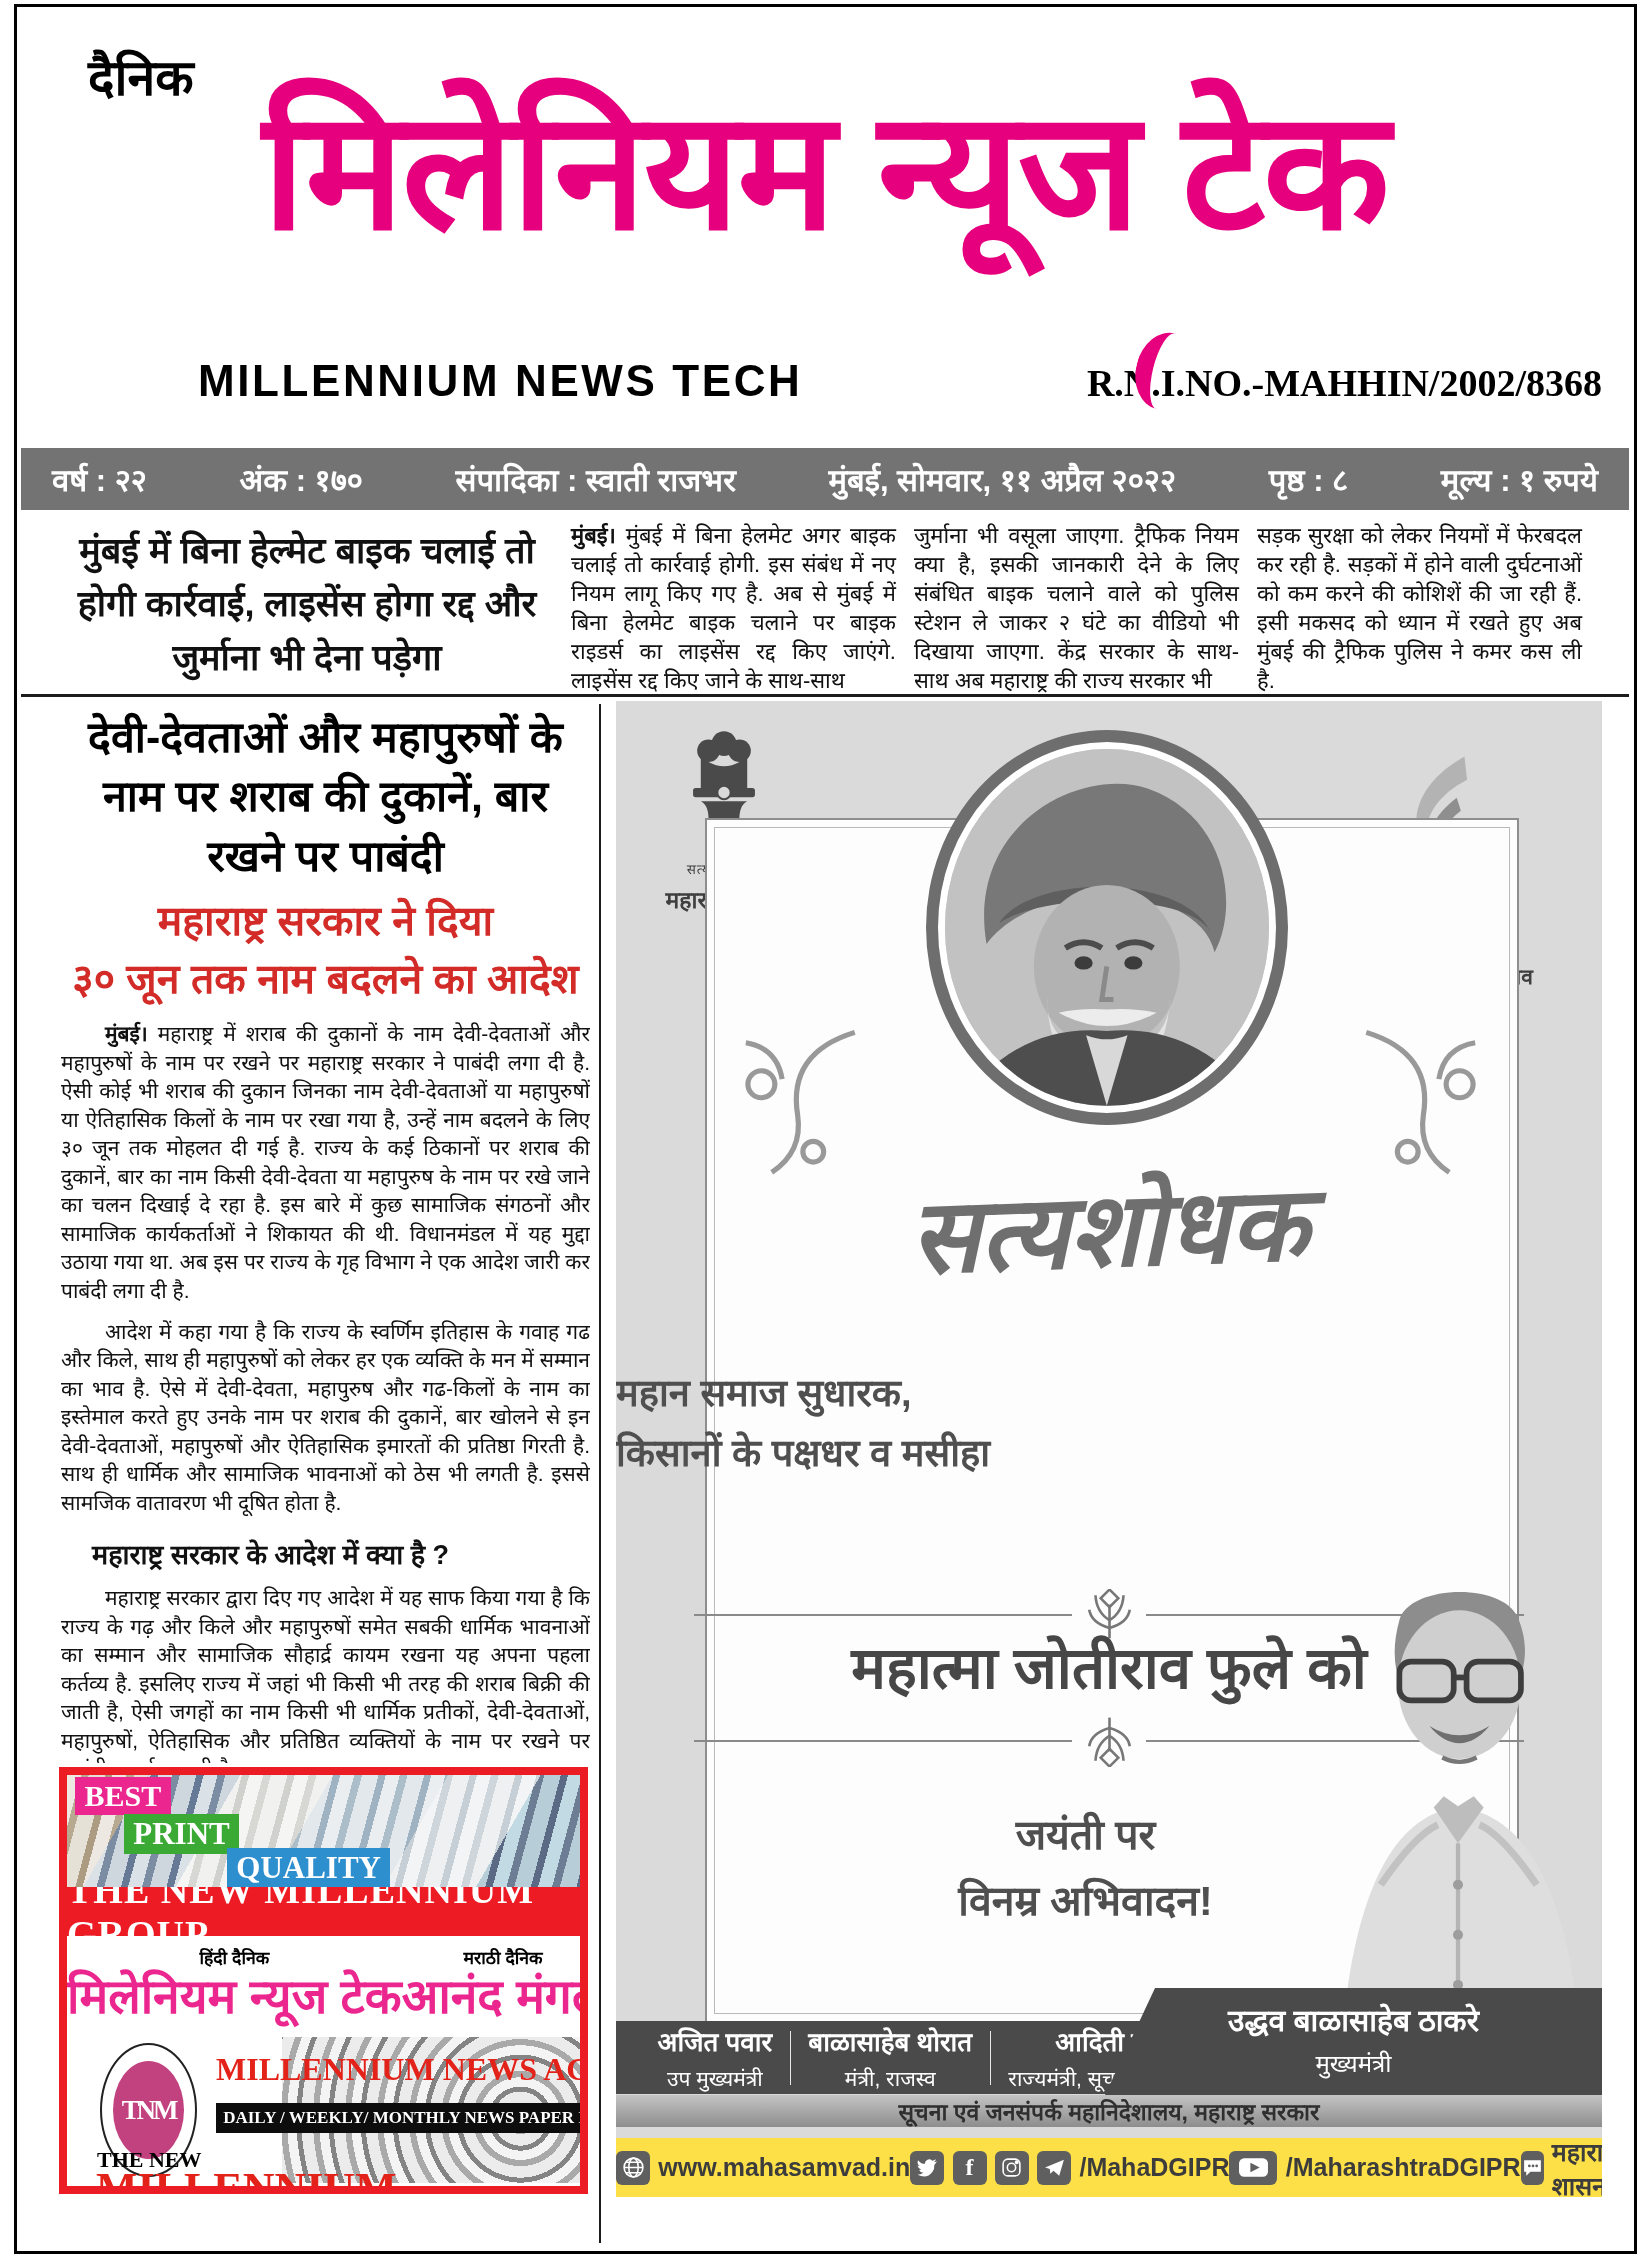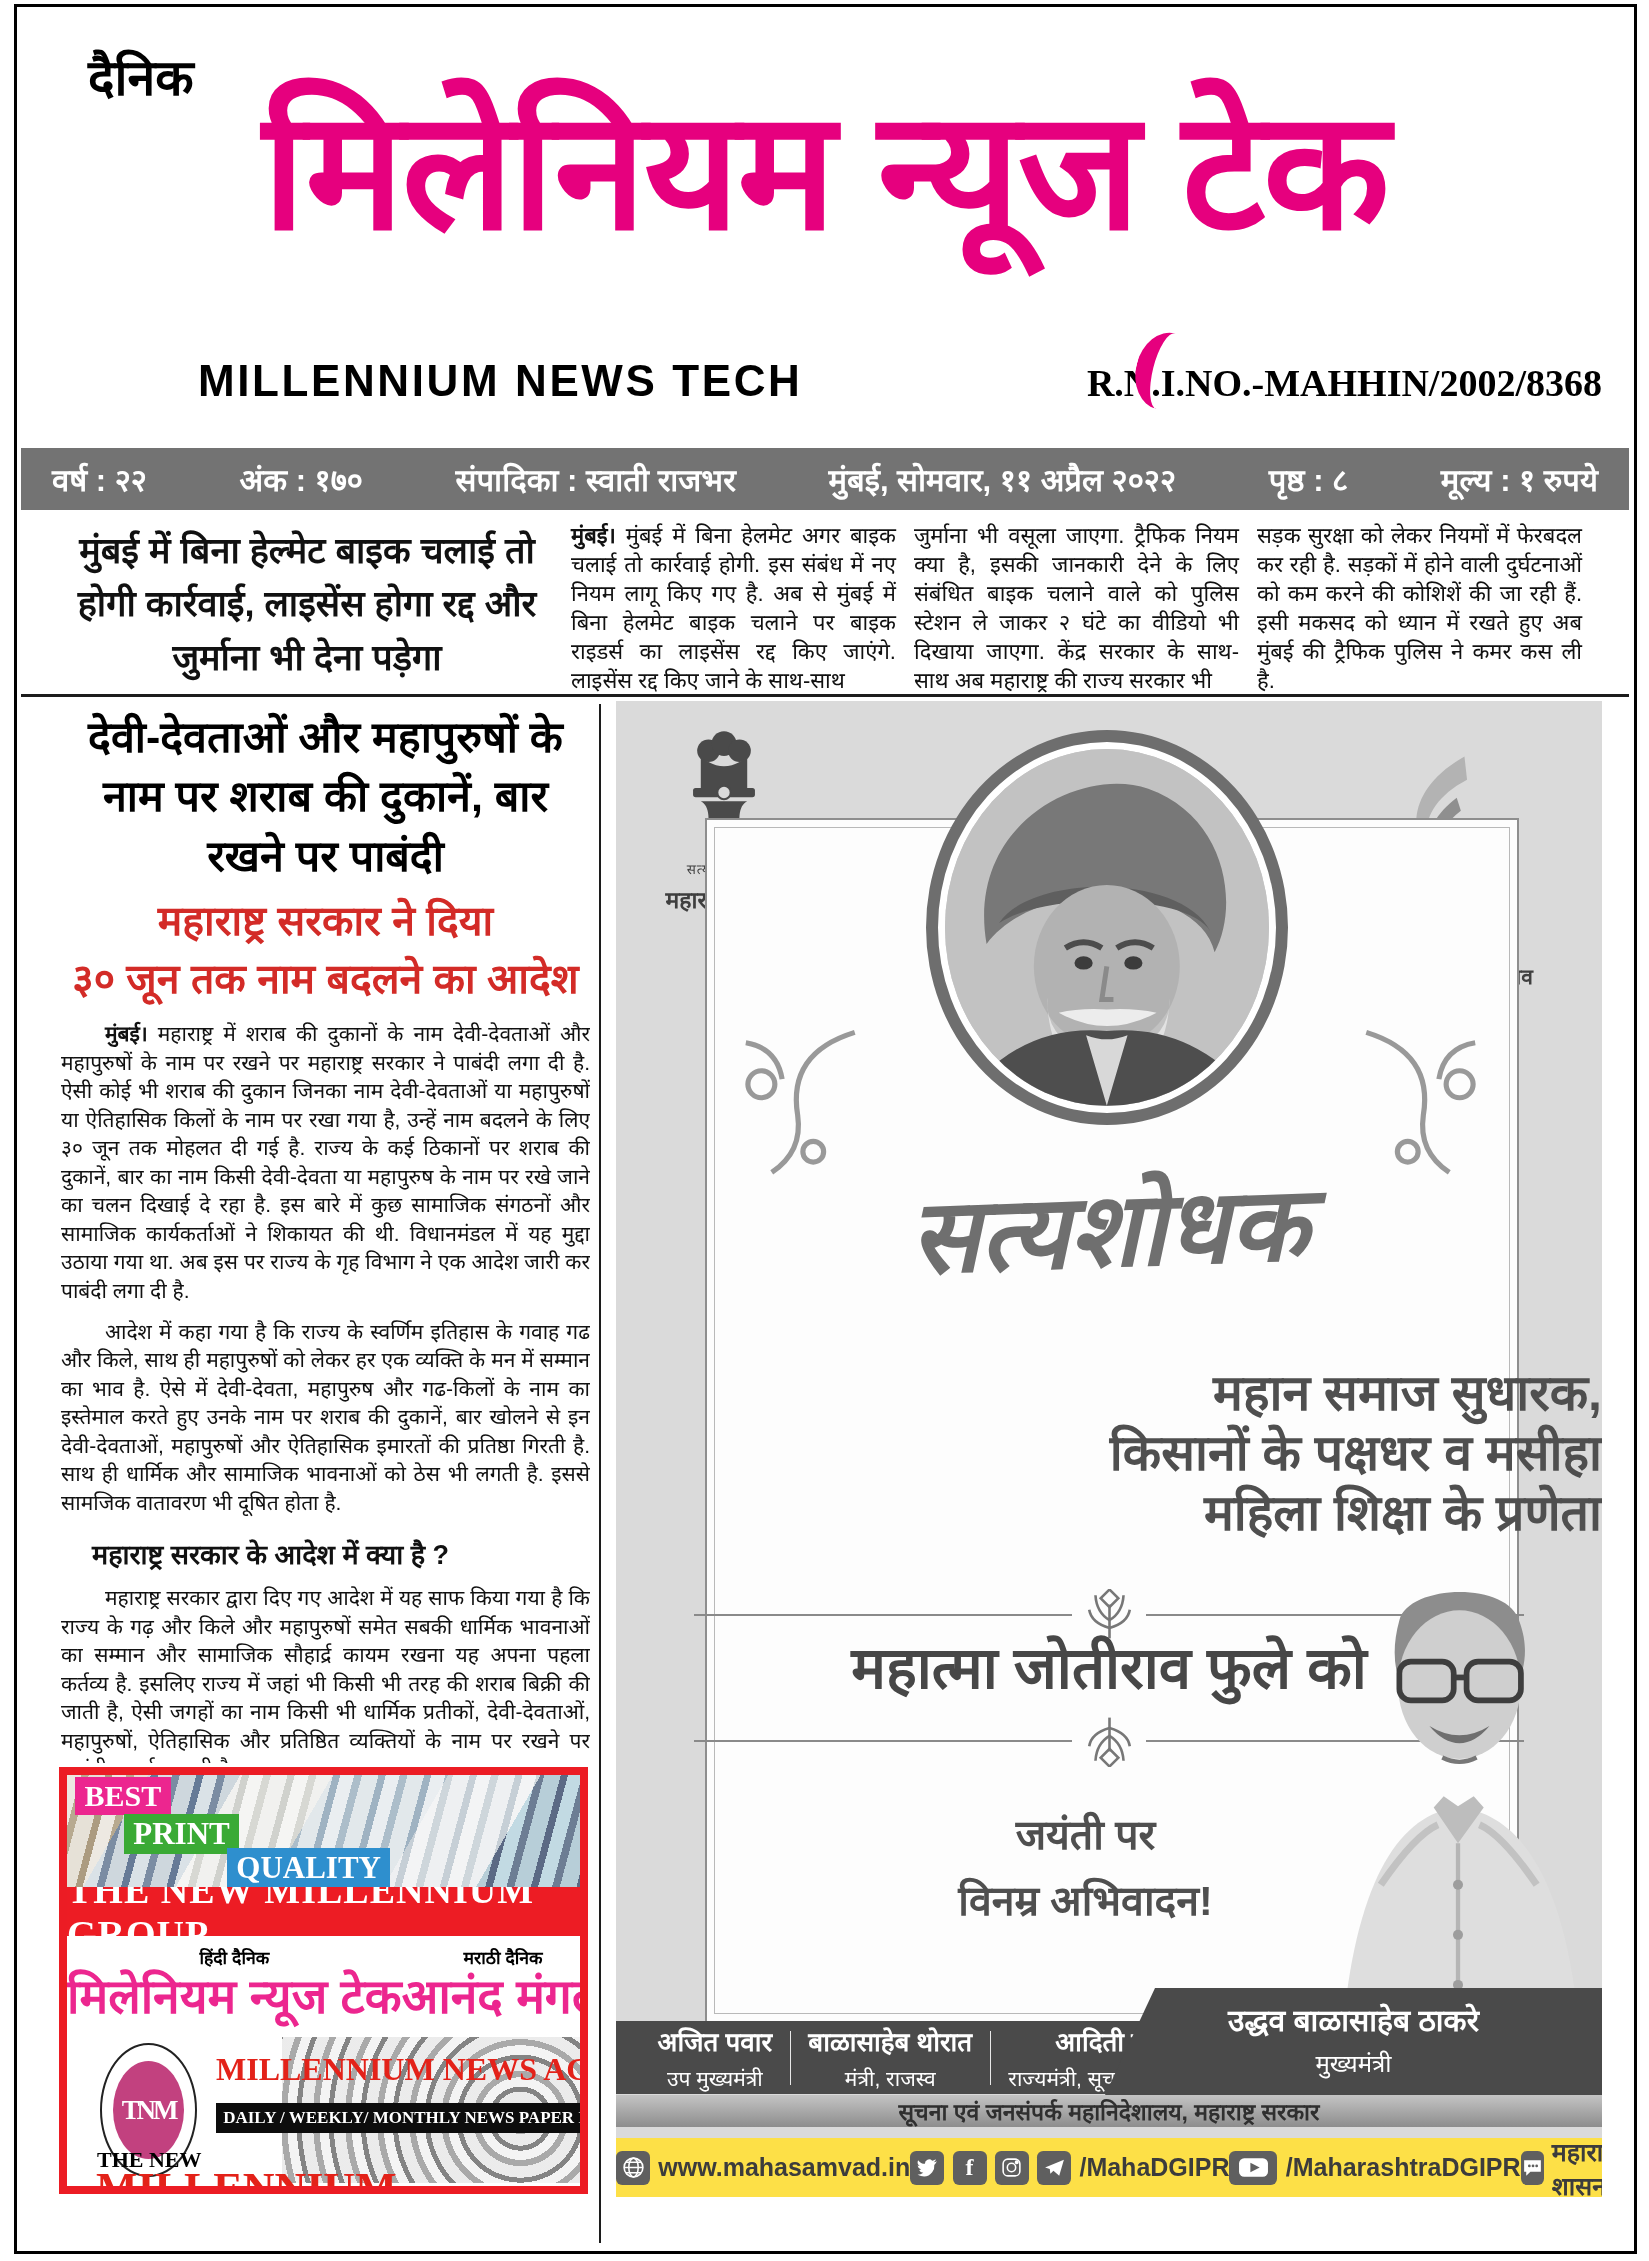--- a/index.html
+++ b/index.html
@@ -60,21 +60,21 @@
   .emblem .motto{font-size:13.5px;margin-top:2.1px;letter-spacing:1px;}
   .emblem .cap{font-size:23px;font-weight:bold;margin-top:5.2px;}
   .amrit{position:absolute;right:50px;top:50px;width:238px;text-align:center;color:#3f3f3f;}
   .amrit .cap{font-size:21px;font-weight:bold;margin-top:7.2px;}
   .card{position:absolute;left:89px;top:117px;width:810px;height:1201px;background:#fdfdfd;border:2.6px solid #8e8e8e;}
   .card:before{content:"";position:absolute;inset:7.2px;border:1.6px solid #b9b9b9;}
   .oval{position:absolute;left:310px;top:29px;width:362px;height:395px;border-radius:50%;background:#fff;border:12.4px solid #6e6e6e;box-sizing:border-box;padding:7.2px;z-index:3;}
   .oval-in{width:100%;height:100%;border-radius:50%;overflow:hidden;background:#c6c6c6;}
   .flourish{position:absolute;z-index:2;opacity:.9;}
   .cal{position:absolute;left:0;right:0;top:455px;text-align:center;font-size:103px;font-style:italic;font-weight:bold;color:#6f6f6f;transform:rotate(-2deg);}
-  .gov-lines{position:absolute;left:0;right:0;top:662px;text-align:right;font-size:50px;line-height:60px;font-weight:600;color:#4f4f4f;}
+  .gov-lines{position:absolute;left:0;right:0;top:662px;text-align:left;font-size:38px;line-height:60px;font-weight:600;color:#4f4f4f;}
   .divider{position:absolute;left:78px;right:78px;display:flex;align-items:center;justify-content:center;gap:13.5px;}
   .divider .ln{flex:1;height:1.6px;background:#8a8a8a;}
   .honoree{position:absolute;left:0;right:0;top:925px;text-align:center;font-size:58px;font-weight:800;color:#474747;}
   .tribute{position:absolute;left:0;right:47px;top:1101px;text-align:center;font-size:41px;line-height:66px;font-weight:600;color:#4f4f4f;}
   .uddhav{position:absolute;left:699px;top:875px;width:286px;height:446px;z-index:4;}
   .cm-panel{position:absolute;right:0;top:1287px;width:497px;height:107px;background:#4a4a4a;clip-path:polygon(50px 0,100% 0,100% 100%,0 100%);z-index:5;color:#fff;text-align:center;padding-top:11.4px;box-sizing:border-box;}
   .cm-panel .nm{font-size:30px;font-weight:bold;}
   .cm-panel .tt{font-size:24px;margin-top:5.2px;}
   .names-band{position:absolute;left:0;right:0;top:1320px;height:73px;background:#4a4a4a;display:flex;align-items:center;color:#fff;padding-left:24px;box-sizing:border-box;z-index:4;}
   .official{text-align:center;padding:0 17.6px;}
@@ -224,21 +224,20 @@
         <path d="M175 345 L200 430 L225 345 Q200 355 175 345 Z" fill="#d8d8d8"></path>
       </svg>
     </div>
   </div>
 
   <div class="cal">सत्यशोधक</div>
 
   <div class="gov-lines">
     <div>महान समाज सुधारक,</div>
     <div>किसानों के पक्षधर व मसीहा</div>
-    <div>महिला  शिक्षा के प्रणेता</div>
   </div>
 
   <div class="divider" style="top:888px;">
     <div class="ln"></div>
     <svg width="47" height="52" viewBox="0 0 90 100">
       <g fill="none" stroke="#777" stroke-width="5">
         <path d="M45 95 V30"></path>
           <path d="M45 60 Q20 45 18 12"></path>
           <path d="M45 60 Q70 45 72 12"></path>
         <path d="M45 75 Q10 65 6 40"></path>

